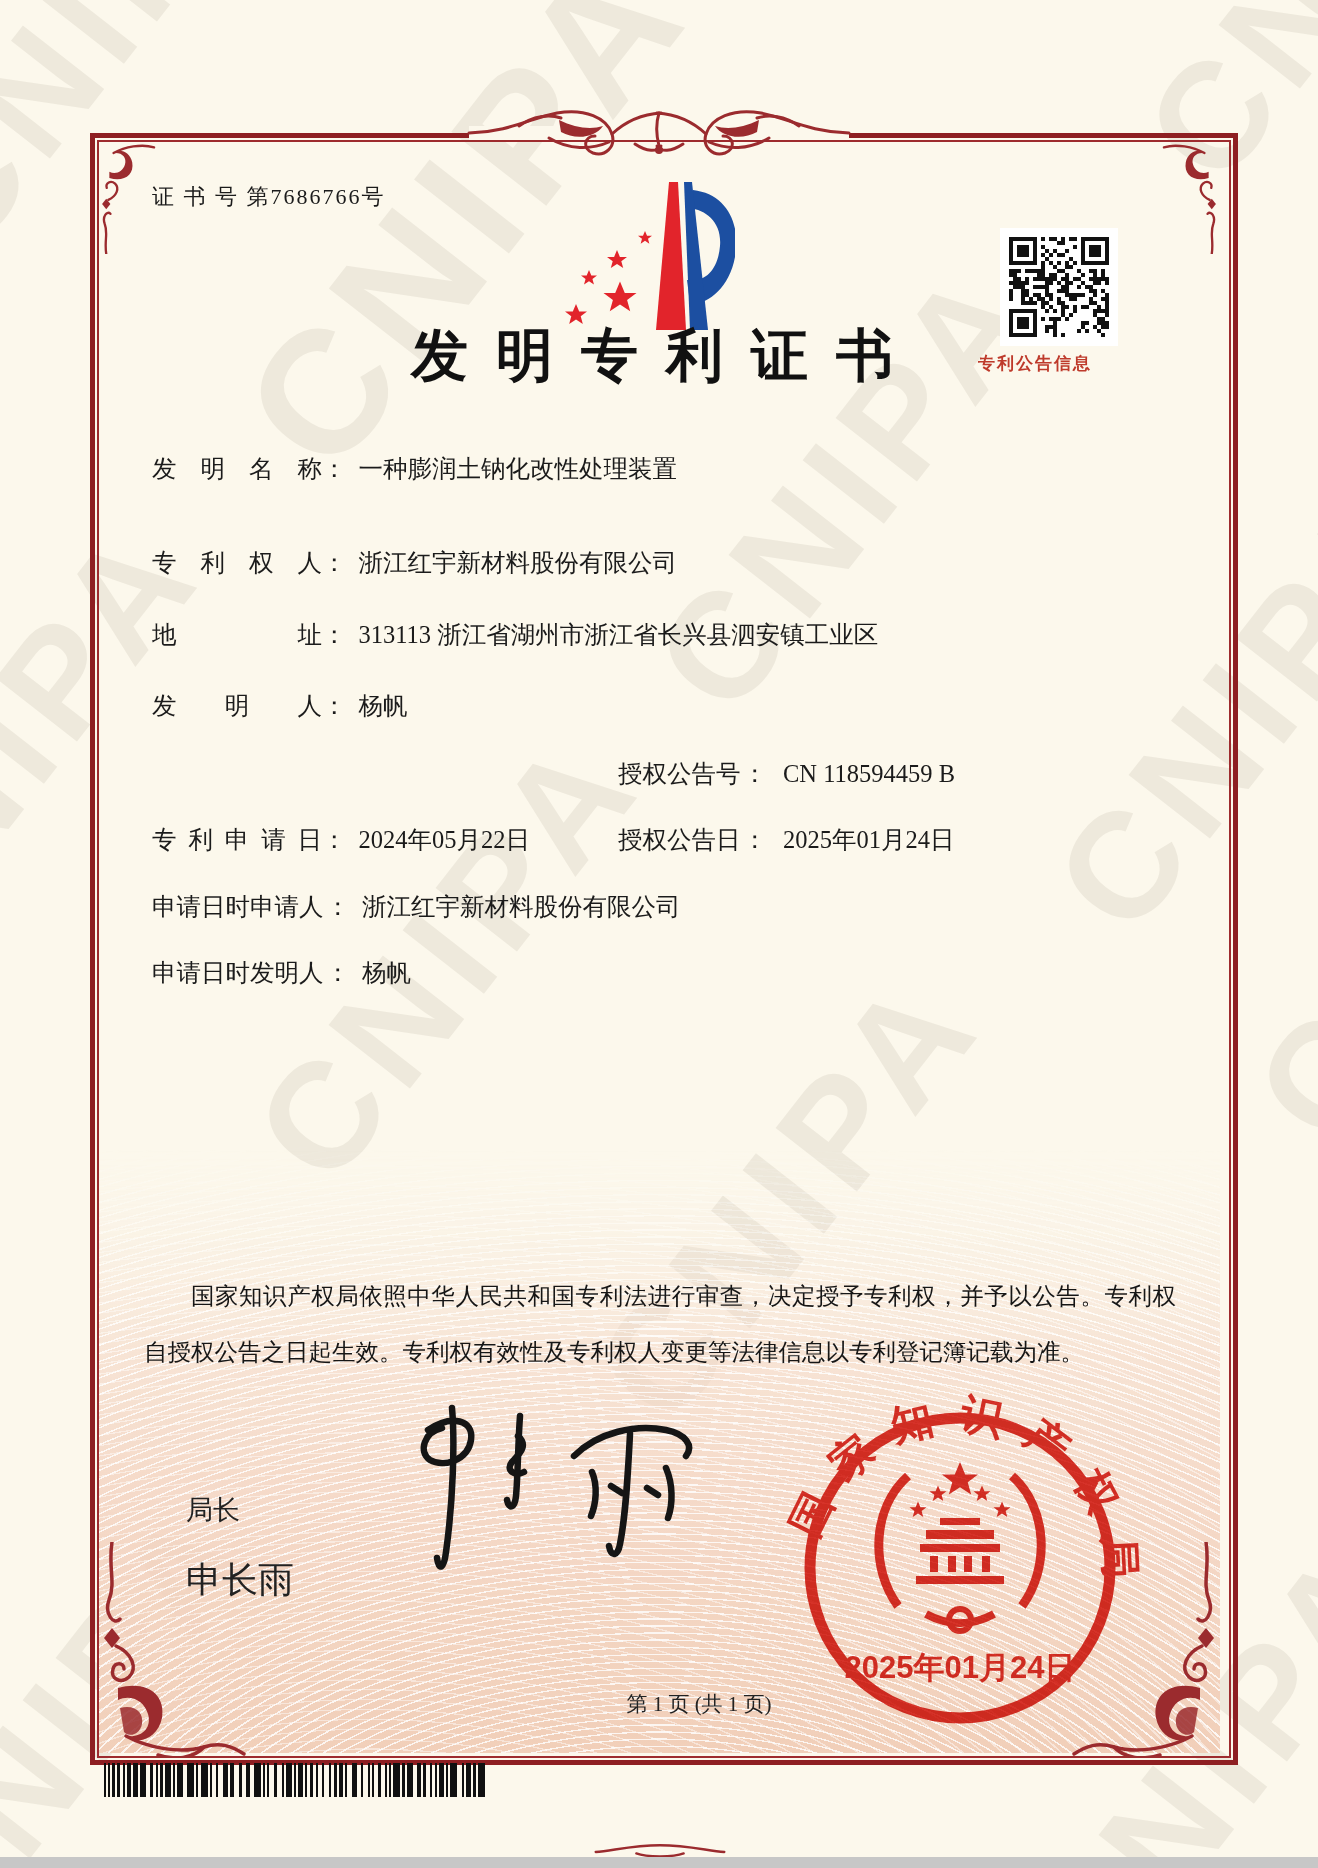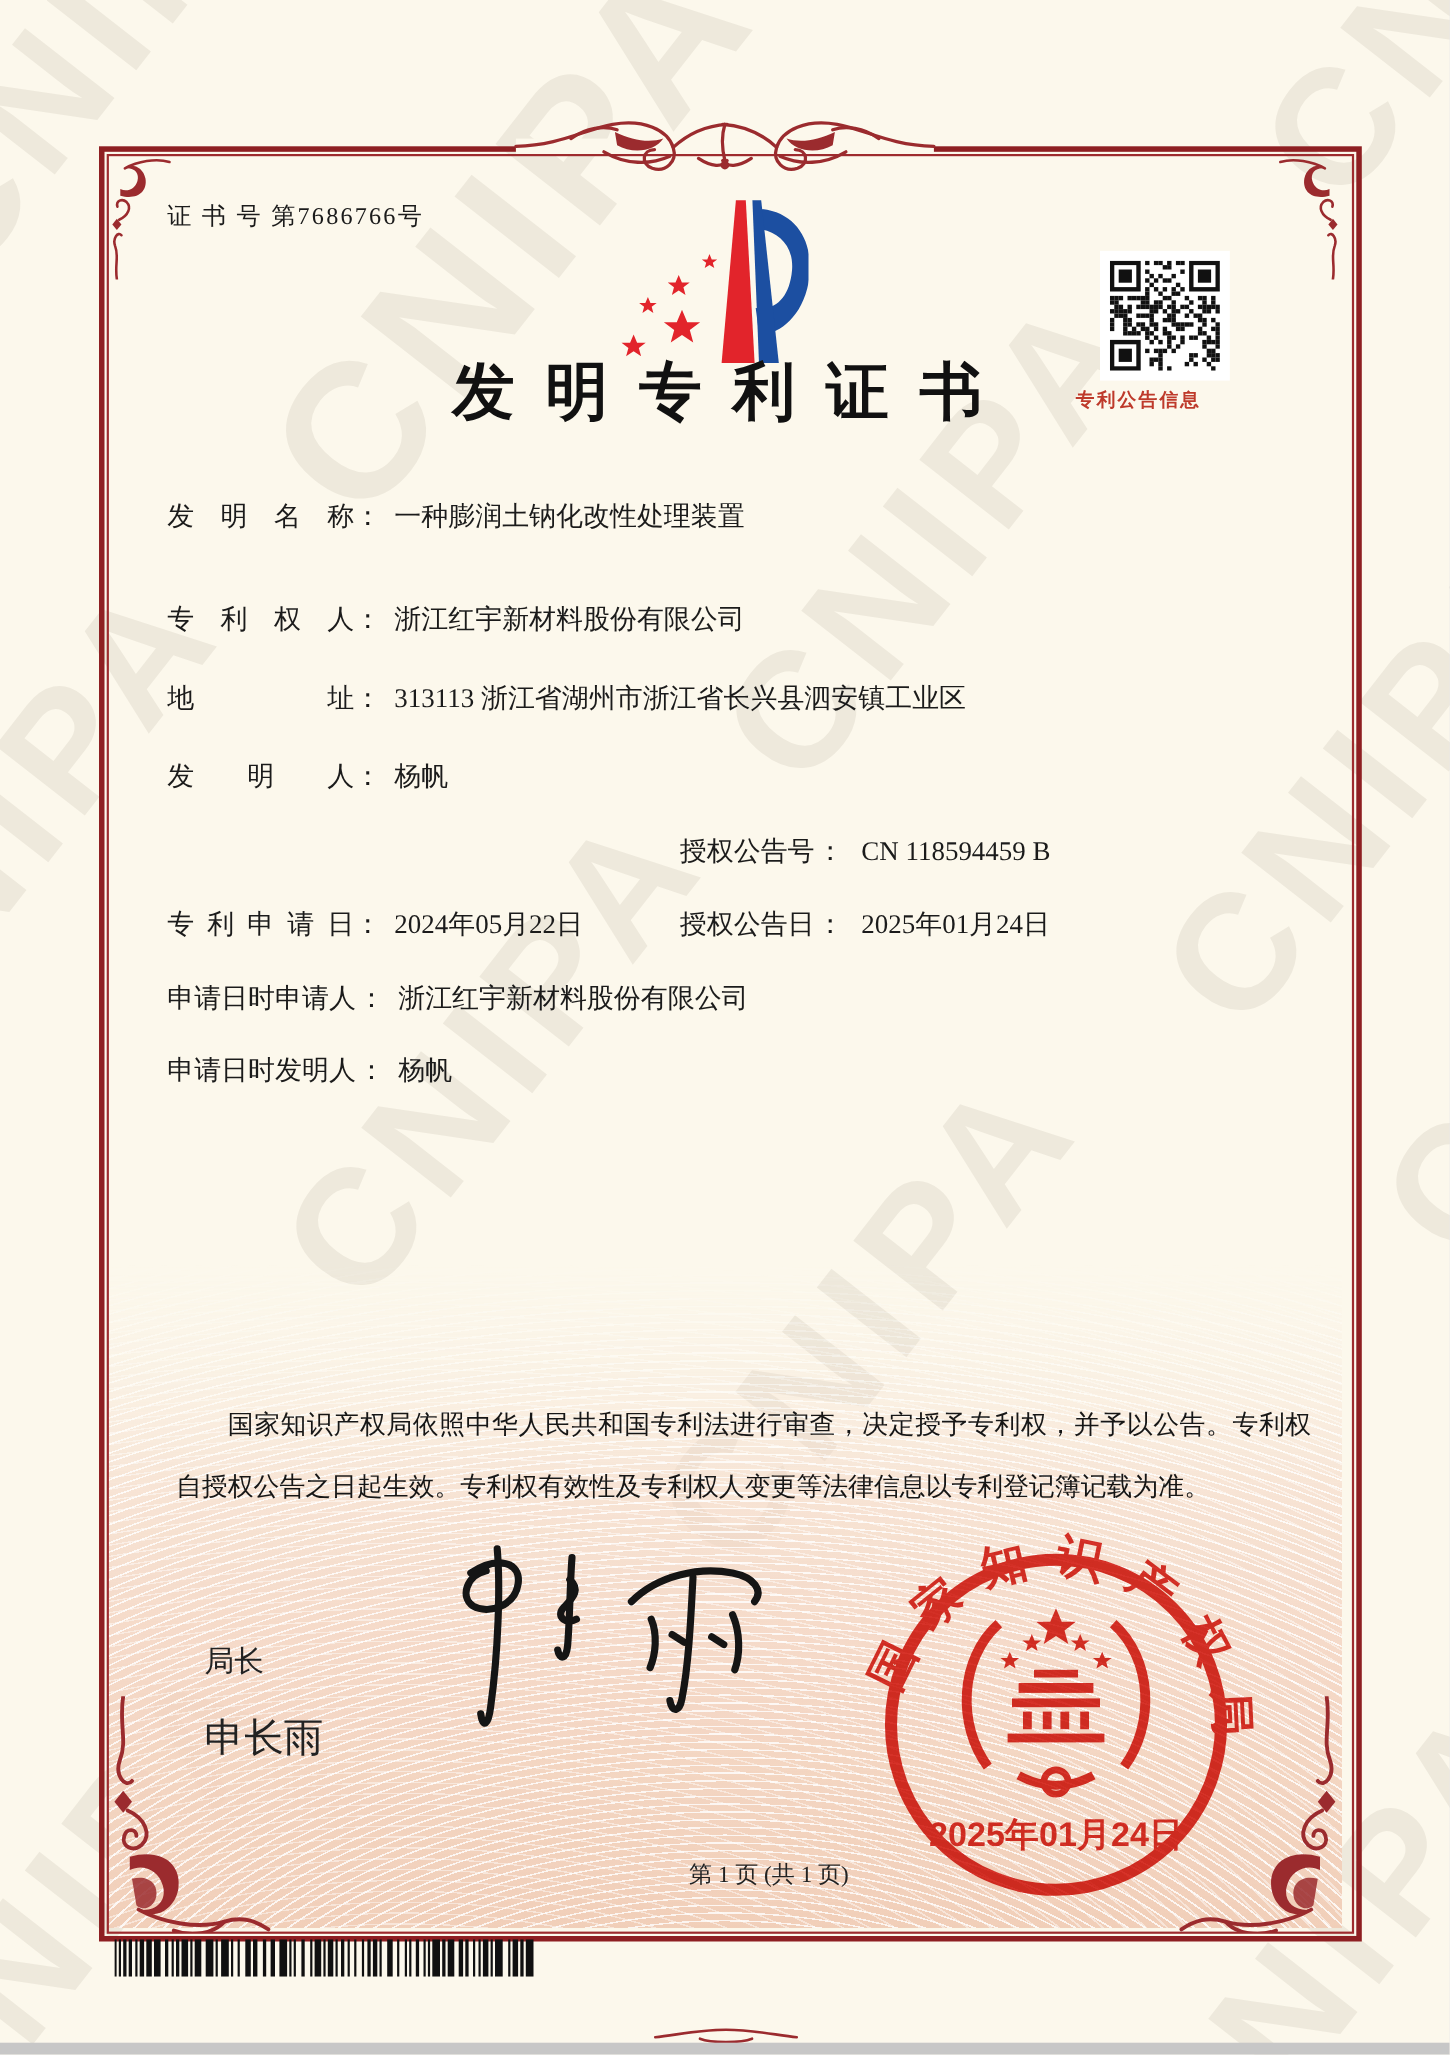--- a/index.html
+++ b/index.html
@@ -63,21 +63,21 @@
   .r1{top:452px}.r2{top:546px}.r3{top:618px}.r4{top:689px}
   .p1l{top:757px}.p2l{top:823px}
   .pr{position:absolute;left:618px;font-size:24.5px;z-index:5;white-space:nowrap;}
   .p1r{top:757px}.p2r{top:823px}
   .pr .colon{margin-right:16px;}
   .e1{top:890px}.e2{top:956px}
   .elabel{display:inline-block;margin-right:2px;text-align:center;}
 
   
   .statement{position:absolute;left:144px;top:1268px;width:1032px;z-index:5;
-             font-size:23.5px;line-height:2.4;text-align:justify;text-indent:2em;color:#161616;margin-left:16px;}
+             font-size:23.5px;line-height:2.4;text-align:justify;text-indent:2em;color:#161616;}
 
   
   .sig-title{position:absolute;left:186px;top:1492px;font-size:27px;z-index:5;
              font-family:Liberation Sans, sans-serif;color:#222;}
   .sig-name{position:absolute;left:186px;top:1556px;font-size:36px;z-index:5;
             font-family:"Liberation Sans","DejaVu Sans",sans-serif;color:#222;}
   .sig-script{position:absolute;left:368px;top:1402px;z-index:6;}
 
   
   .seal{position:absolute;left:778px;top:1386px;z-index:7;mix-blend-mode:multiply;opacity:.95;}

